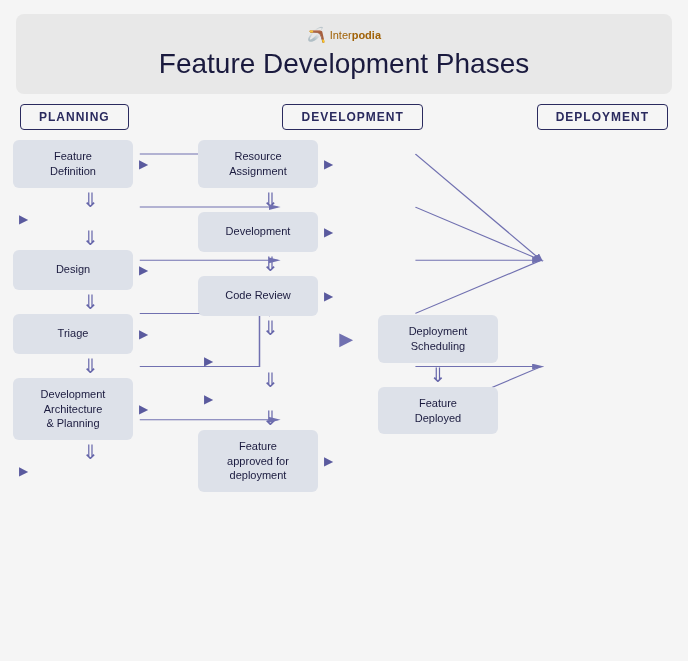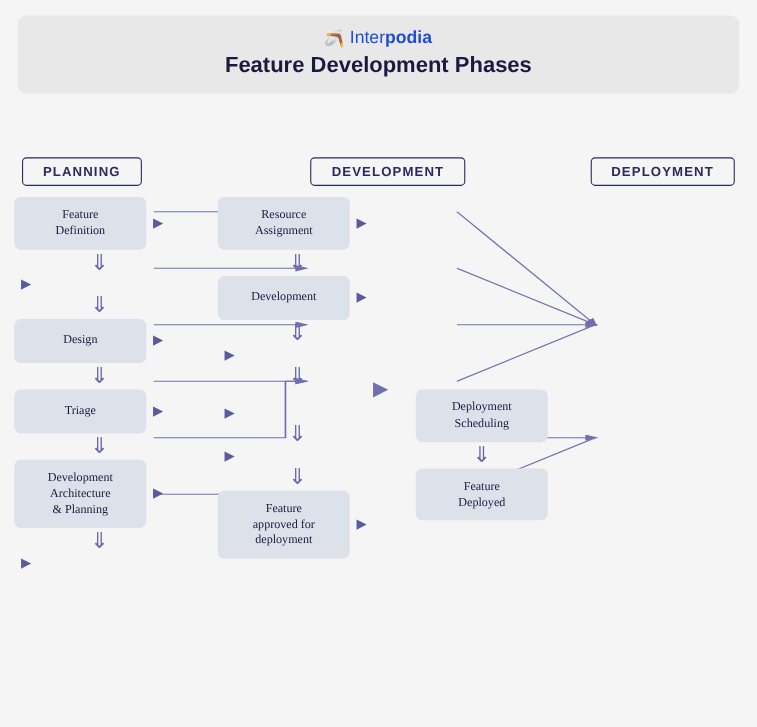--- a/index.html
+++ b/index.html
@@ -26,48 +26,47 @@
       text-align: center;
     }
     .header-logo {
       display: flex;
       align-items: center;
       justify-content: center;
       gap: 4px;
       margin-bottom: 4px;
     }
     .logo-text {
-      font-size: 16px;
-      color: #1d4ed8;
+      font-size: 11px;
+      color: #a16207;
     }
     .logo-text span.bold {
       font-weight: 700;
     }
     .header-title {
-      font-size: 20px;
-      font-weight: 700;
+      font-size: 28px;
+      font-weight: 400;
       color: #1a1a3e;
     }
 
     
     .columns-header {
       display: flex;
       justify-content: space-between;
       padding: 0 20px;
       margin-bottom: 10px;
     }
     .col-header {
       font-size: 12px;
       font-weight: 700;
       color: #2a2a5e;
       letter-spacing: 1px;
       border: 1.5px solid #2a2a5e;
       padding: 5px 18px;
       border-radius: 4px;
-      margin-top: 48px;
     }
 
     .three-col {
       display: grid;
       grid-template-columns: 170px 210px 160px;
       gap: 0;
       align-items: start;
     }
 
     .col-planning {
@@ -200,21 +199,21 @@
 
       <polyline points="131,181 200,181 200,261 268,261" fill="none" stroke="#7070b0" stroke-width="1.5" marker-end="url(#arrow)" opacity="0"></polyline>
 
       <defs>
         <marker id="arrow" markerWidth="8" markerHeight="8" refX="6" refY="3" orient="auto">
           <path d="M0,0 L0,6 L8,3 z" fill="#7070b0"></path>
         </marker>
       </defs>
     </svg>
 
-    <div class="three-col" style="display:flex; gap:0; padding: 0 5px; font-family: Liberation Serif, serif;">
+    <div class="three-col" style="display:flex; gap:0; padding: 0 5px;">
 
       <div class="col-planning" style="width:155px; display:flex; flex-direction:column; align-items:center;">
 
         <div class="node-row">
           <div class="node-box">Feature<br>Definition</div>
           <span class="right-arrow" style="margin-left:6px;">▶</span>
         </div>
         <div class="down-arrow-wrap">
           <span class="dbl-arrow">⇓</span>
         </div>
@@ -270,20 +269,21 @@
 
         <div class="node-row">
           <div class="node-box">Development</div>
           <span class="right-arrow" style="margin-left:6px;">▶</span>
         </div>
         <div class="down-arrow-wrap">
           <span class="dbl-arrow">⇓</span>
         </div>
 
         <div class="node-row">
+          <div class="node-box">Code Review</div>
           <span class="right-arrow" style="margin-left:6px;">▶</span>
         </div>
         <div class="down-arrow-wrap">
           <span class="dbl-arrow">⇓</span>
         </div>
 
         <div style="display:flex;align-items:center;width:145px;justify-content:flex-end;margin-top:-12px;margin-bottom:4px;">
           <span style="color:#7070b0;font-size:18px;margin-right:-10px;">▶</span>
         </div>
 

